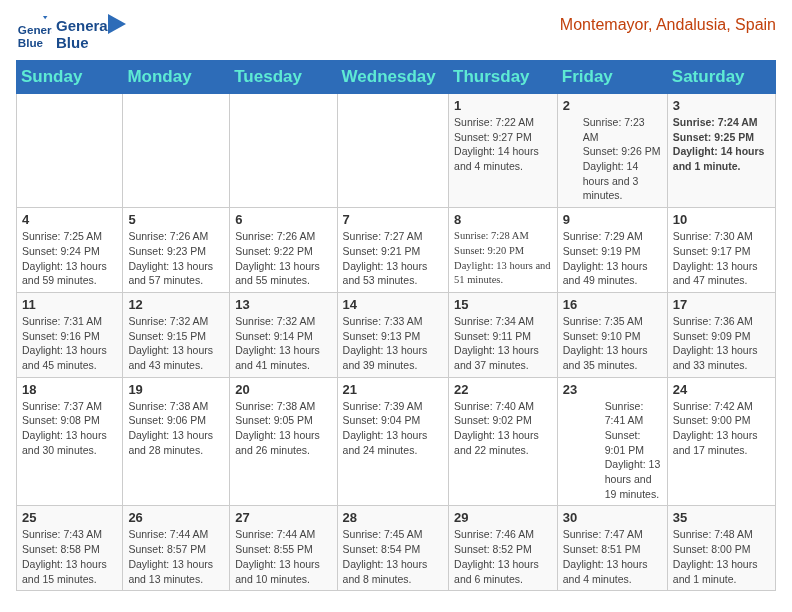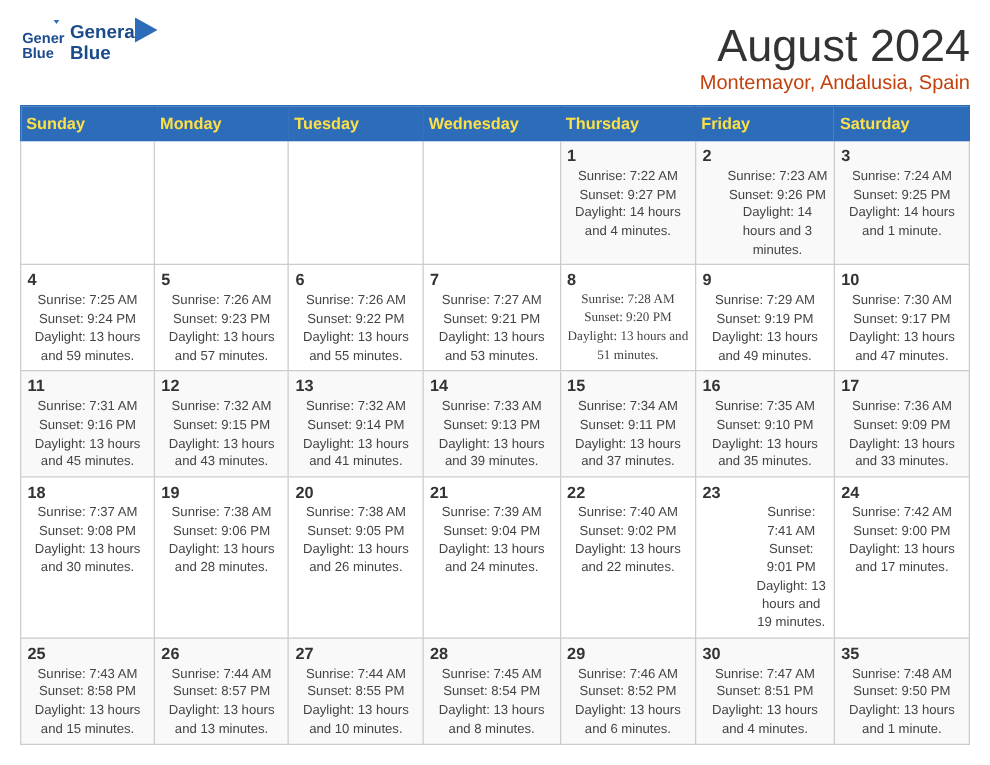--- a/index.html
+++ b/index.html
@@ -37,24 +37,24 @@
       font-size: 16px;
       color: #c2410c;
     }
     table {
       width: 100%;
       border-collapse: collapse;
       font-size: 11px;
     }
     thead tr th {
       background: #2d6cb8;
-      color: #fde047;
+      color: #5eead4;
       padding: 6px 4px;
       text-align: left;
-      font-size: 13px;
+      font-size: 17px;
       font-weight: bold;
       border: 1px solid #2d6cb8;
     }
     tbody tr td {
       border: 1px solid #ccc;
       vertical-align: top;
       padding: 4px 5px;
       height: 80px;
       width: 113px;
       background: #fff;
@@ -66,21 +66,20 @@
       font-size: 13px;
       font-weight: bold;
       color: #333;
       display: block;
       margin-bottom: 2px;
     }
     .day-info {
       color: #444;
       font-size: 10.5px;
       line-height: 1.4;
-      text-align: center;
     }
     td.empty {
       background: #fff !important;
     }
   </style>
 </head>
 <body>
 
 <div class="header-area">
   <div class="logo">
@@ -93,21 +92,20 @@
     </svg>
     <div style="display:flex;flex-direction:column;line-height:1.15">
       <span style="font-size:15px;font-weight:bold;color:#1a4b8c;">General</span>
       <span style="font-size:15px;font-weight:bold;color:#1a4b8c;">Blue</span>
     </div>
     <svg width="20" height="30" viewBox="0 0 20 30" style="margin-left:-8px;margin-top:-10px;">
       <polygon points="0,0 18,10 0,20" fill="#2d6cb8"></polygon>
     </svg>
   </div>
   <div class="title-area">
-    <div class="month-title">August 2024</div>
     <div class="location-title">Montemayor, Andalusia, Spain</div>
   </div>
 </div>
 
 <table>
   <thead>
     <tr>
     <th>Sunday</th>
         <th>Monday</th>
         <th>Tuesday</th>
@@ -130,21 +128,21 @@
 Daylight: 14 hours and 4 minutes.</div>
         </td>
         <td>
           <span class="day-number">2</span>
           <div class="day-info" style="white-space: pre-line; margin-left: 20px;">Sunrise: 7:23 AM
 Sunset: 9:26 PM
 Daylight: 14 hours and 3 minutes.</div>
         </td>
         <td>
           <span class="day-number">3</span>
-          <div class="day-info" style="white-space: pre-line;">Sunrise: 7:24 AM
+          <div class="day-info" style="white-space: pre-line; font-weight: bold;">Sunrise: 7:24 AM
 Sunset: 9:25 PM
 Daylight: 14 hours and 1 minute.</div>
         </td>
       </tr>
       <tr>
         <td>
           <span class="day-number">4</span>
           <div class="day-info" style="white-space: pre-line;">Sunrise: 7:25 AM
 Sunset: 9:24 PM
 Daylight: 13 hours and 59 minutes.</div>
@@ -307,18 +305,18 @@
         </td>
         <td>
           <span class="day-number">30</span>
           <div class="day-info" style="white-space: pre-line;">Sunrise: 7:47 AM
 Sunset: 8:51 PM
 Daylight: 13 hours and 4 minutes.</div>
         </td>
         <td>
           <span class="day-number">35</span>
           <div class="day-info" style="white-space: pre-line;">Sunrise: 7:48 AM
-Sunset: 9:50 PM
+Sunset: 8:00 PM
 Daylight: 13 hours and 1 minute.</div>
         </td>
       </tr>
     </tbody>
 </table>
 
 </body></html>

